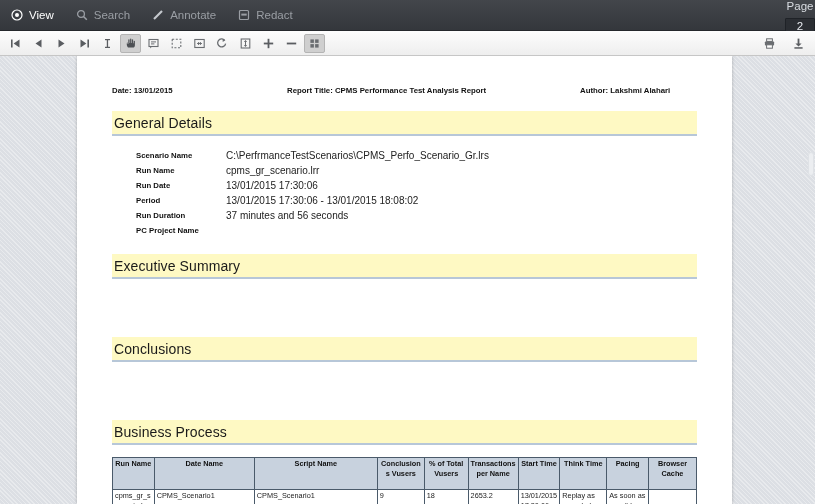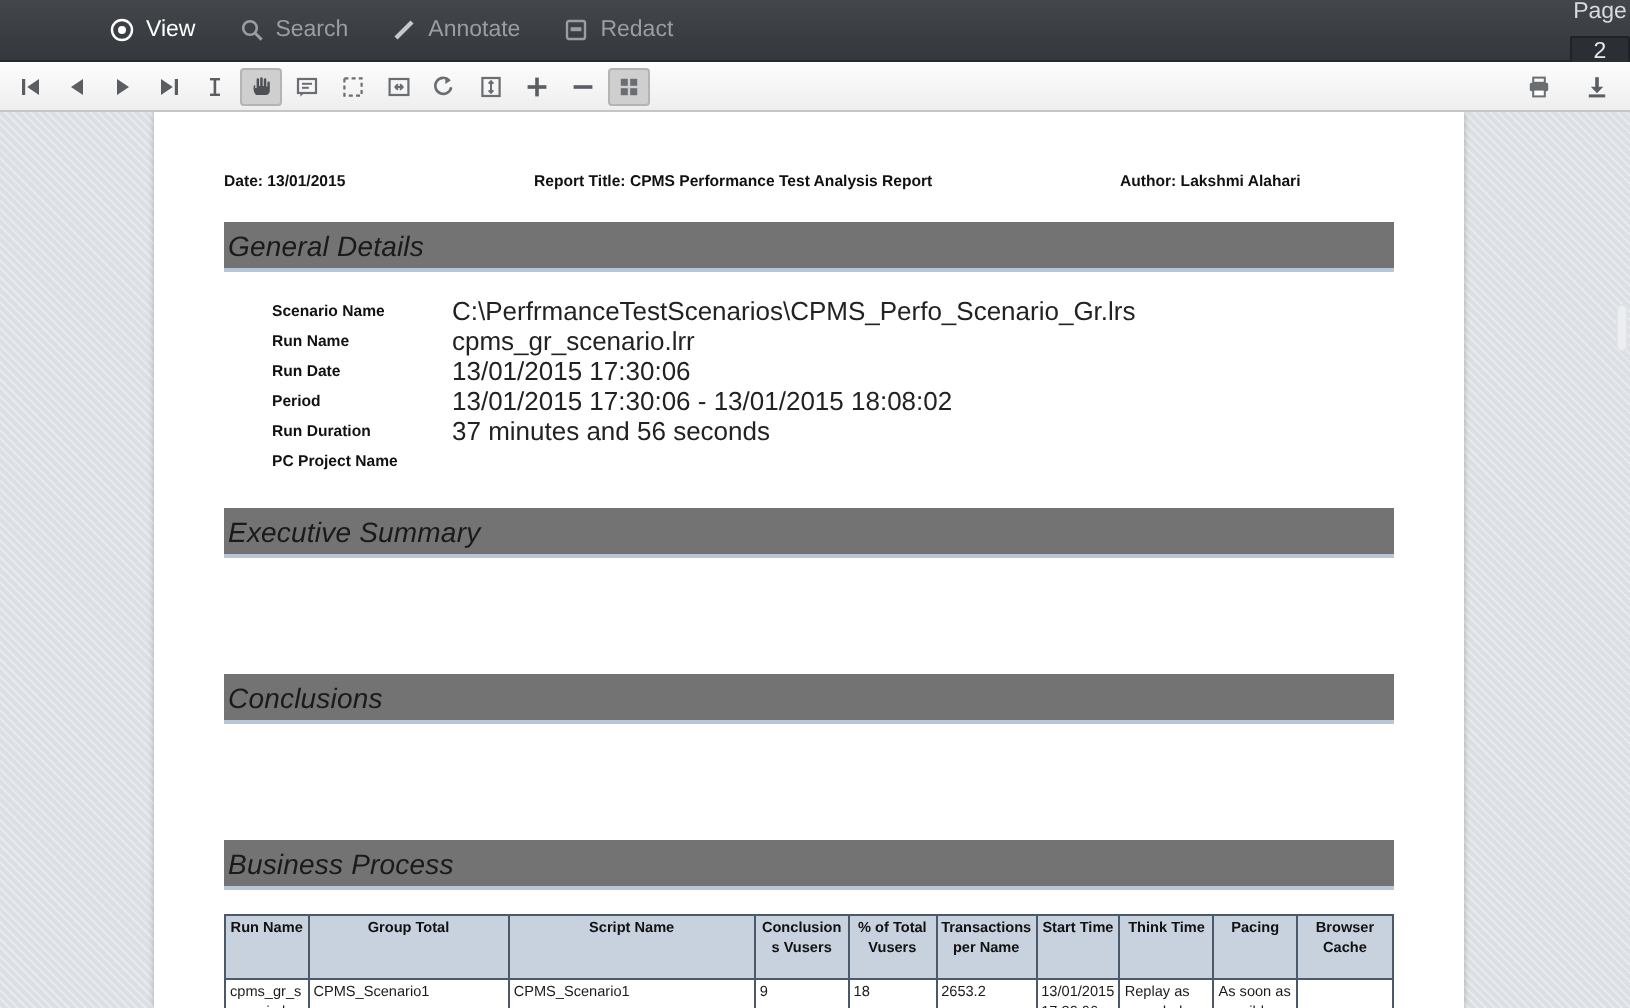--- a/index.html
+++ b/index.html
@@ -12,21 +12,20 @@
   }
 
   
   #topbar {
     position: absolute; left: 0; top: 0;
     width: 815px; height: 31px;
     background: #3a3d42;
     background-image: linear-gradient(#43464b, #34373c);
     display: flex; align-items: center;
     border-bottom: 1px solid #25282c;
-    padding-left: 44px;
   }
   .tb-item {
     display: flex; align-items: center;
     gap: 6px;
     height: 31px;
     padding: 0 11px;
     color: #9a9ea4;
     font-size: 11.5px;
     white-space: nowrap;
     cursor: default;
@@ -109,41 +108,40 @@
 
   
   #doc-header {
     display: flex;
     margin-top: 30px;
     font-weight: bold;
     font-size: 7.8px;
     color: #111;
   }
   #doc-header .h-date { width: 155px; }
-  #doc-header .h-title { width: 245px; }
+  #doc-header .h-title { width: 245px; margin-left: 20px; }
   #doc-header .h-author { flex: 1; margin-left: 48px; }
 
   
   .section-h {
     margin-top: 16px;
-    background: #737373;
+    background: #fef9c3;
     border-bottom: 2px solid #b7c7d8;
     padding: 4px 2px 3px 2px;
     font-size: 14px;
     font-weight: normal;
     color: #1a1a1a;
     letter-spacing: 0.1px;
-    font-style: italic;
   }
 
   
   #details { margin-top: 12px; margin-left: 24px; }
   .det-row { display: flex; line-height: 15px; }
   .det-k { width: 90px; font-weight: bold; font-size: 7.8px; color: #111; }
-  .det-v { font-size: 13px; color: #222; }
+  .det-v { font-size: 10px; color: #222; }
 
   .spacer-exec { height: 42px; }
   .spacer-conc { height: 42px; }
 
   
   #bp-table {
     margin-top: 12px;
     border-collapse: collapse;
     width: 585px;
     table-layout: fixed;
@@ -417,21 +415,21 @@
             <col style="width:42px">
             <col style="width:48px">
           <col style="width:40px">
             <col style="width:45px">
             <col style="width:40px">
           <col style="width:46px">
         </colgroup>
         <thead>
           <tr>
             <th>Run Name</th>
-            <th>Group Total</th>
+            <th>Date Name</th>
             <th>Script Name</th>
             <th>Conclusions Vusers</th>
             <th>% of Total Vusers</th>
             <th>Transactions per Name</th>
             <th>Start Time</th>
             <th>Think Time</th>
             <th>Pacing</th>
             <th>Browser Cache</th>
           </tr>
         </thead>

